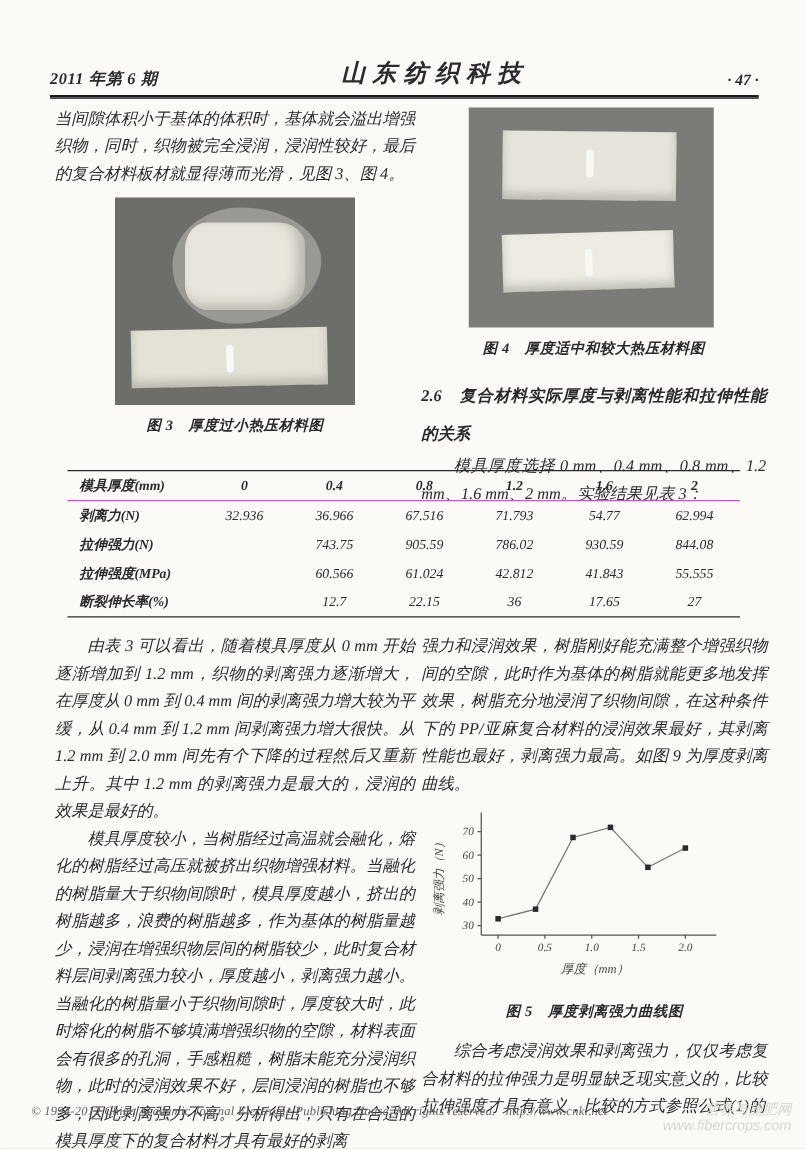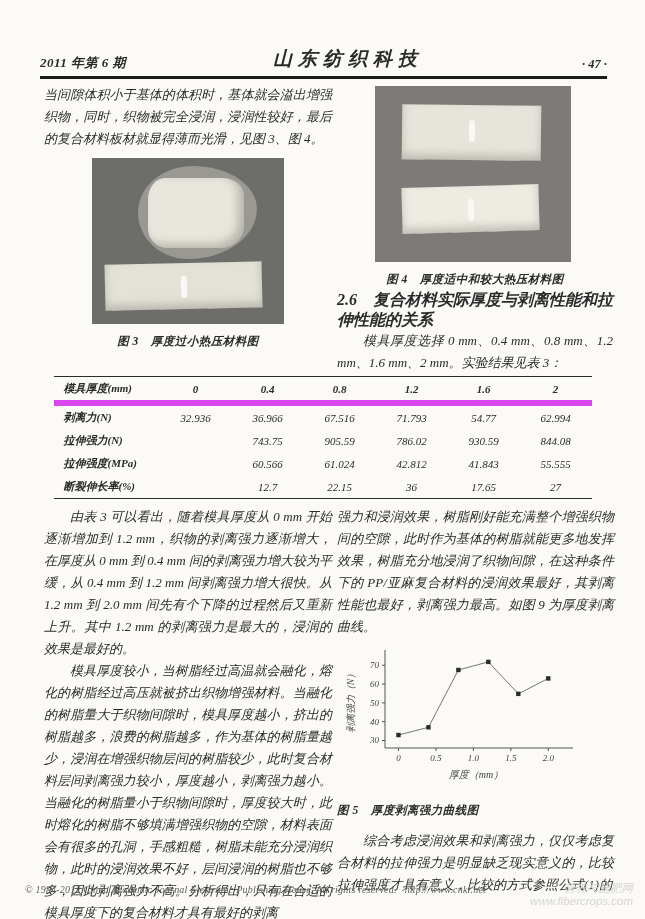--- a/index.html
+++ b/index.html
@@ -35,34 +35,34 @@
   .blob { position:absolute; left:29%; top:12%; width:50%; height:42%;
     background:#e9e6dd; border-radius:18% 22% 24% 20% / 30% 26% 32% 28%;
     box-shadow: inset -6px -4px 10px rgba(120,120,110,.45); }
   .strip { position:absolute; background:#e4e1d7; box-shadow: inset 0 -5px 8px rgba(110,110,100,.35); }
   .strip .tag { position:absolute; left:48%; top:28%; width:6px; height:22px; background:#f8f8f4; border-radius:3px; }
   .p3-strip { left:7%; top:63%; width:82%; height:28%; transform:rotate(-1.2deg); }
   .p4-strip1 { left:14%; top:11%; width:71%; height:31%; transform:rotate(.6deg); background:#e7e4db; }
   .p4-strip2 { left:14%; top:57%; width:70%; height:26%; transform:rotate(-1.6deg); background:#edebe2; }
   .figcap { margin-top:6px; text-align:center; font-size:11.5px; font-weight:bold; letter-spacing:.5px; }
   
-  .sec-title { font-weight:bold; font-size:16px; line-height:20px; margin-top:0; text-align:left; }
+  .sec-title { font-weight:bold; font-size:13px; line-height:30px; margin-top:12px; text-align:left; }
   
   .tablock { position:absolute; left:40px; top:376px; width:565px; }
   .tab-title { text-align:center; font-weight:bold; font-size:11.5px; margin-bottom:7px; letter-spacing:1px; }
   table.t3 { border-collapse:collapse; width:538px; margin:0 auto; font-size:11px;
     border-top:1.6px solid #2b2b2b; border-bottom:1.6px solid #2b2b2b; }
-  table.t3 thead th { border-bottom:6px solid #d946ef; }
+  table.t3 thead th { border-bottom:1px solid #d946ef; }
   table.t3 th, table.t3 td { padding:4px 2px; font-weight:normal; white-space:nowrap; }
   table.t3 th.rowlab, table.t3 td.rowlab { text-align:left; padding-left:10px; width:106px; font-weight:bold; }
   table.t3 thead th { font-weight:bold; }
   table.t3 td, table.t3 thead th:not(.rowlab) { text-align:center; width:72px; }
   
   .chartwrap { margin:6px 0 0 6px; }
-  .chartcap { margin-top:8px; font-size:11.5px; font-weight:bold; letter-spacing:.5px; }
+  .chartcap { margin-top:8px; text-align:center; font-size:11.5px; font-weight:bold; letter-spacing:.5px; }
   
   .footer { position:absolute; left:25px; top:884px; font-size:10px; color:#5d5d5d; letter-spacing:.2px; }
   .wm { position:absolute; right:12px; top:882px; text-align:right; color:#d6d5cf; font-size:11.5px; line-height:13px;
     font-family:"Liberation Sans", sans-serif; }
 </style>
 </head>
 <body>
 
 <div class="page">
 

